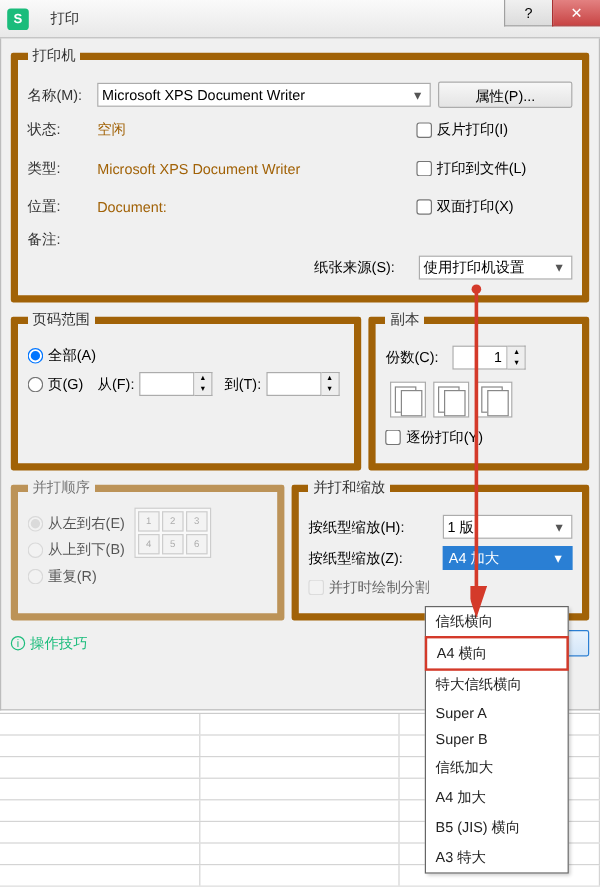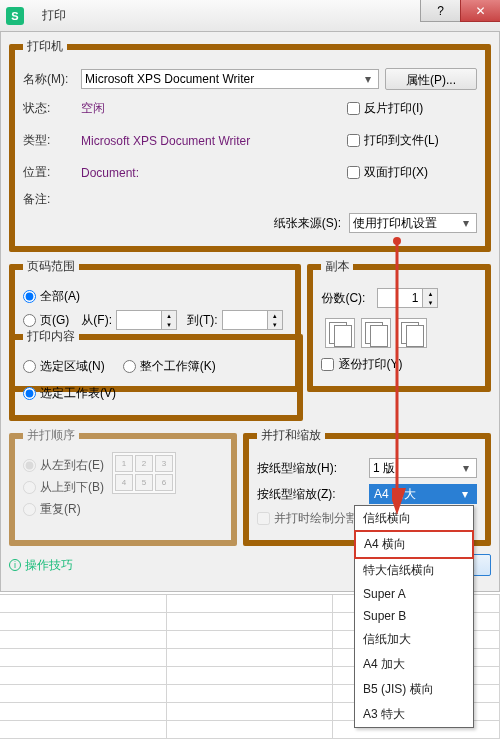--- a/index.html
+++ b/index.html
@@ -62,21 +62,21 @@
   margin-bottom: 6px;
   padding: 8px 8px 8px 8px;
   position: relative;
 }
 fieldset > legend {
   padding: 0 4px;
   color: #333;
 }
 .row { display: flex; align-items: center; margin: 5px 0; }
 .lbl { width: 58px; text-align: left; color: #333; flex-shrink:0; }
-.val { color: #701a75; flex:1; }
+.val { color: #a16207; flex:1; }
 select, input[type=text], .combo {
   font-family: inherit;
   font-size: 12px;
   padding: 2px 3px;
   border: 1px solid #acacac;
   background: #fff;
   height: 20px;
 }
 .combo { display: inline-flex; align-items: center; justify-content: space-between; }
 .combo .caret { width: 14px; text-align: center; color: #555; }
@@ -196,21 +196,21 @@
 <div class="dialog-body">
 
   <fieldset>
     <legend>打印机</legend>
     <div class="row">
       <span class="lbl">名称(M):</span>
       <div class="combo" style="flex:1; margin-right:6px;">
         <span>Microsoft XPS Document Writer</span>
           <span class="caret">▾</span>
       </div>
-      <button class="btn" style="width:92px">属性(P)...</button>
+      <button class="btn" style="width:112px">属性(P)...</button>
     </div>
     <div class="row">
       <span class="lbl">状态:</span>
       <span class="val">空闲</span>
       <label class="chk-row" style="width:130px">
           <input type="checkbox" class="chk" style="">
           <span>反片打印(I)</span>
         </label>
     </div>
     <div class="row">
@@ -227,21 +227,21 @@
       <label class="chk-row" style="width:130px">
           <input type="checkbox" class="chk" style="">
           <span>双面打印(X)</span>
         </label>
     </div>
     <div class="row">
       <span class="lbl">备注:</span>
       <span class="val"></span>
     </div>
     <div class="row" style="justify-content:flex-end;">
-      <span style="margin-right:8px;">纸张来源(S):</span>
+      <span style="margin-right:20px;">纸张来源(S):</span>
       <div class="combo" style="width:128px;">
         <span>使用打印机设置</span>
           <span class="caret">▾</span>
       </div>
     </div>
   </fieldset>
 
   <div class="mid-row">
     <fieldset style="flex:1.7">
       <legend>页码范围</legend>
@@ -293,37 +293,20 @@
             <span>3</span>
           </div>
       </div>
       <label class="chk-row">
           <input type="checkbox" class="chk" style="">
           <span>逐份打印(Y)</span>
         </label>
     </fieldset>
   </div>
 
-  <fieldset style="width:61%;margin-top:-70px;">
-    <legend>打印内容</legend>
-    <div style="display:flex; gap:18px;">
-      <label class="chk-row">
-          <input type="radio" class="rad" style="">
-          <span>选定区域(N)</span>
-        </label>
-      <label class="chk-row">
-          <input type="radio" class="rad" style="">
-          <span>整个工作簿(K)</span>
-        </label>
-    </div>
-    <label class="chk-row">
-        <input type="radio" class="rad" checked="" style="">
-        <span>选定工作表(V)</span>
-      </label>
-  </fieldset>
 
   <div class="mid-row">
     <fieldset class="order-fs" style="flex:1">
       <legend>并打顺序</legend>
       <div style="display:flex;">
         <div>
           <label class="chk-row">
               <input type="radio" class="rad" checked="" disabled="" style="">
               <span>从左到右(E)</span>
             </label>

